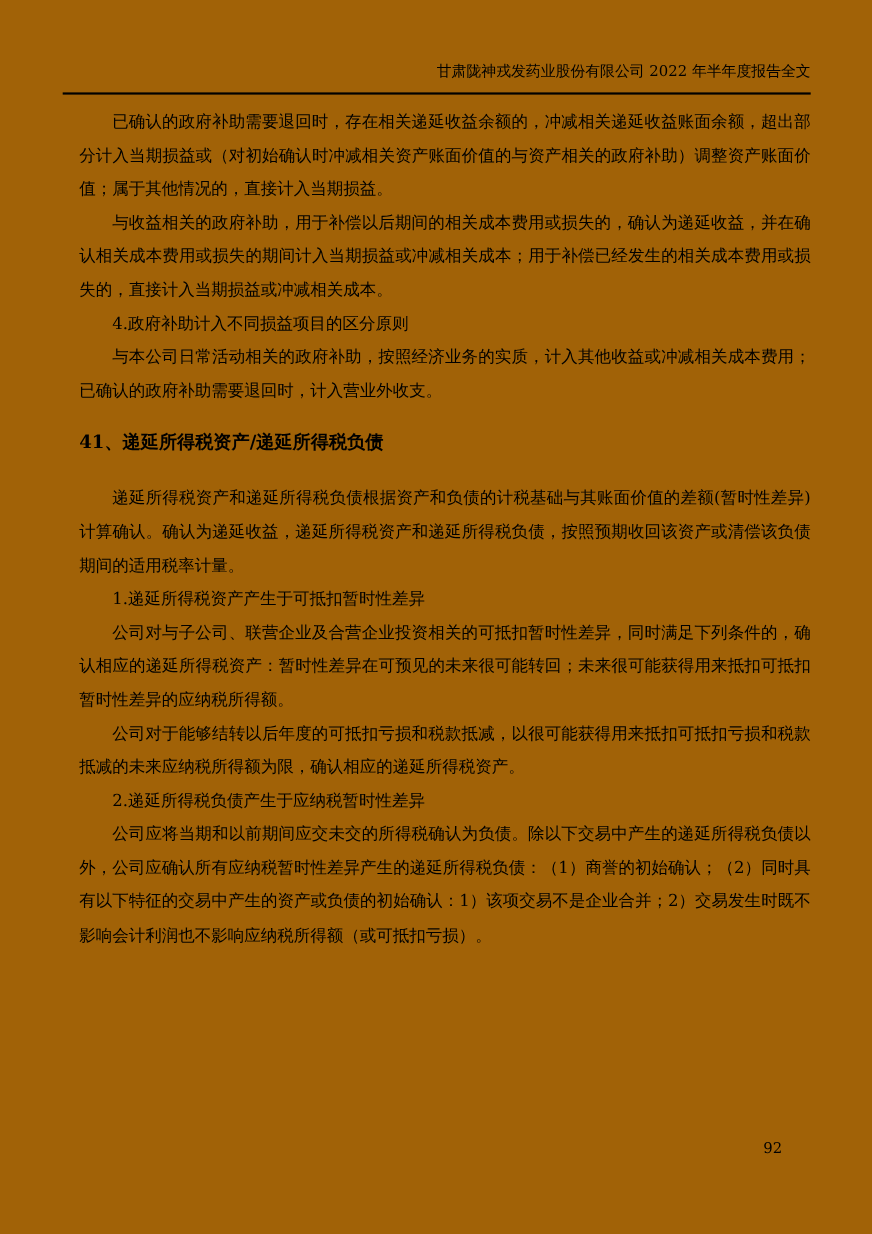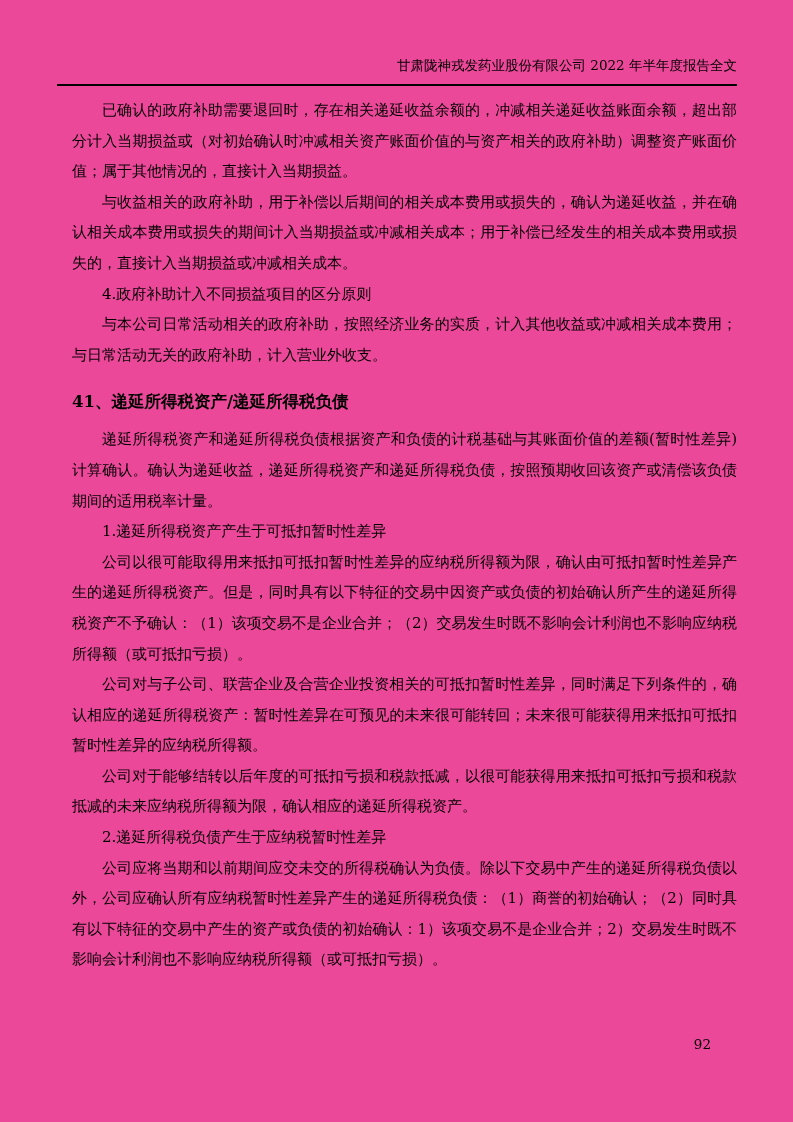--- a/index.html
+++ b/index.html
@@ -1,20 +1,20 @@
 <!DOCTYPE html>
 <html><head>
 <meta charset="utf-8">
 <style>
   html, body { margin: 0; padding: 0; background: #ffffff; }
   .page {
     position: relative;
     width: 793px;
     height: 1122px;
-    background: #ec4899;
+    background: #a16207;
     color: #000000;
     font-family: "DejaVu Serif", "Liberation Serif", serif;
     overflow: hidden;
   }
   .header-title {
     position: absolute;
     top: 56px;
     left: 57px;
     right: 56px;
     text-align: right;
@@ -40,21 +40,21 @@
     text-align: justify;
     text-justify: inter-ideograph;
   }
   .content p { margin: 0; padding: 0; }
   p.body-para { text-indent: 2em; }
   p.item-para { text-indent: 2em; text-align: left; }
   .section-heading {
     font-size: 16.5px;
     font-weight: bold;
     line-height: 30px;
-    margin: 17px 0 7px 0;
+    margin: 17px 0 20px 0;
     text-align: left;
   }
   .page-number {
     position: absolute;
     top: 1036px;
     left: 0;
     right: 82px;
     text-align: right;
     font-size: 13.5px;
   }
@@ -65,25 +65,24 @@
 <div class="page">
 
   <div class="header-title">甘肃陇神戎发药业股份有限公司 2022 年半年度报告全文</div>
 
   <div class="header-rule"></div>
 
   <div class="content">
     <p class="body-para">已确认的政府补助需要退回时，存在相关递延收益余额的，冲减相关递延收益账面余额，超出部分计入当期损益或（对初始确认时冲减相关资产账面价值的与资产相关的政府补助）调整资产账面价值；属于其他情况的，直接计入当期损益。</p>
     <p class="body-para">与收益相关的政府补助，用于补偿以后期间的相关成本费用或损失的，确认为递延收益，并在确认相关成本费用或损失的期间计入当期损益或冲减相关成本；用于补偿已经发生的相关成本费用或损失的，直接计入当期损益或冲减相关成本。</p>
     <p class="item-para">4.政府补助计入不同损益项目的区分原则</p>
-    <p class="body-para">与本公司日常活动相关的政府补助，按照经济业务的实质，计入其他收益或冲减相关成本费用；与日常活动无关的政府补助，计入营业外收支。</p>
+    <p class="body-para">与本公司日常活动相关的政府补助，按照经济业务的实质，计入其他收益或冲减相关成本费用；已确认的政府补助需要退回时，计入营业外收支。</p>
     <h2 class="section-heading">41、递延所得税资产/递延所得税负债</h2>
     <p class="body-para">递延所得税资产和递延所得税负债根据资产和负债的计税基础与其账面价值的差额(暂时性差异)计算确认。确认为递延收益，递延所得税资产和递延所得税负债，按照预期收回该资产或清偿该负债期间的适用税率计量。</p>
     <p class="item-para">1.递延所得税资产产生于可抵扣暂时性差异</p>
-    <p class="body-para">公司以很可能取得用来抵扣可抵扣暂时性差异的应纳税所得额为限，确认由可抵扣暂时性差异产生的递延所得税资产。但是，同时具有以下特征的交易中因资产或负债的初始确认所产生的递延所得税资产不予确认：（1）该项交易不是企业合并；（2）交易发生时既不影响会计利润也不影响应纳税所得额（或可抵扣亏损）。</p>
     <p class="body-para">公司对与子公司、联营企业及合营企业投资相关的可抵扣暂时性差异，同时满足下列条件的，确认相应的递延所得税资产：暂时性差异在可预见的未来很可能转回；未来很可能获得用来抵扣可抵扣暂时性差异的应纳税所得额。</p>
     <p class="body-para">公司对于能够结转以后年度的可抵扣亏损和税款抵减，以很可能获得用来抵扣可抵扣亏损和税款抵减的未来应纳税所得额为限，确认相应的递延所得税资产。</p>
     <p class="item-para">2.递延所得税负债产生于应纳税暂时性差异</p>
     <p class="body-para">公司应将当期和以前期间应交未交的所得税确认为负债。除以下交易中产生的递延所得税负债以外，公司应确认所有应纳税暂时性差异产生的递延所得税负债：（1）商誉的初始确认；（2）同时具有以下特征的交易中产生的资产或负债的初始确认：1）该项交易不是企业合并；2）交易发生时既不影响会计利润也不影响应纳税所得额（或可抵扣亏损）。</p>
   </div>
 
   <div class="page-number">92</div>
 
 </div>
 

